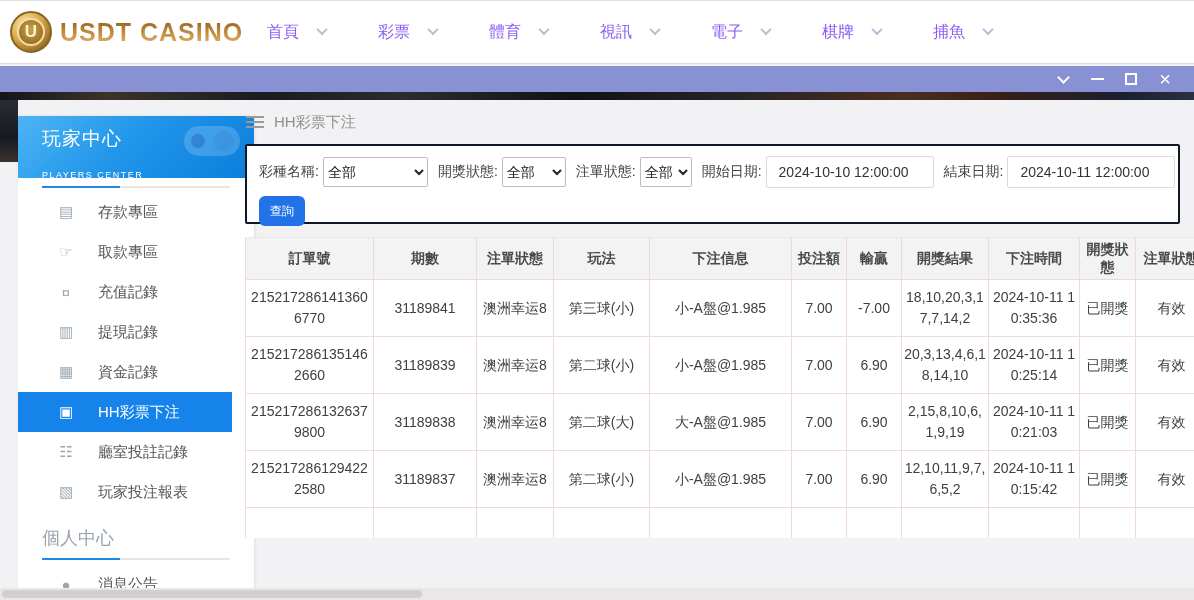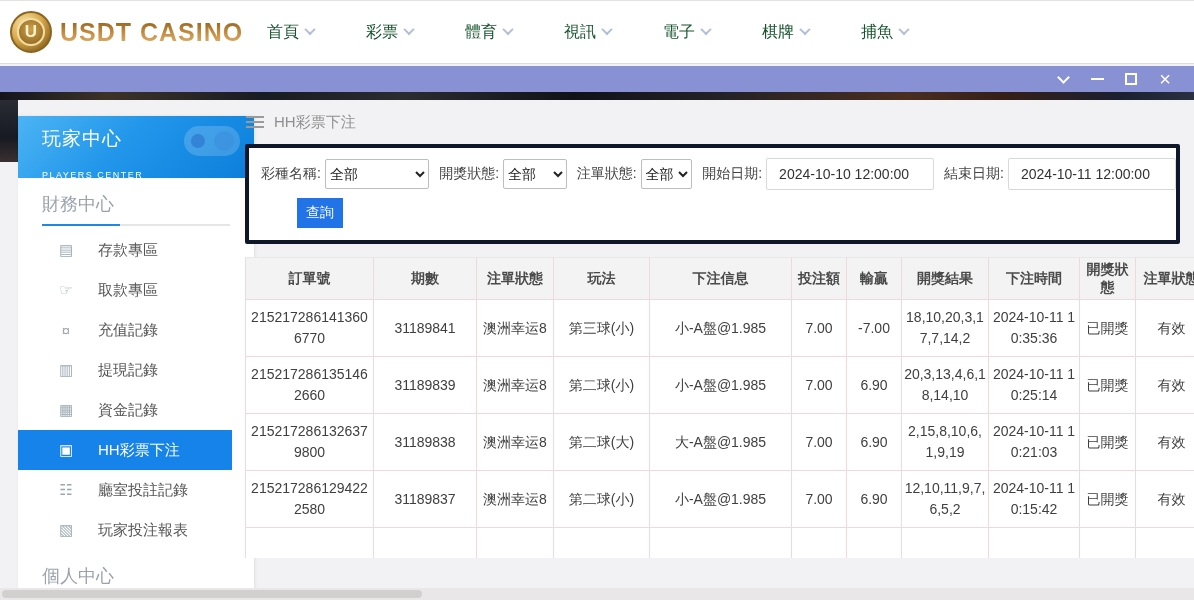--- a/index.html
+++ b/index.html
@@ -13,21 +13,21 @@
   .coin { width:42px; height:42px; border-radius:50%;
     background:radial-gradient(circle at 35% 30%, #f8e9b0, #d9ab4e 45%, #7a5414 90%);
     border:2px solid #8a6420; display:flex; align-items:center; justify-content:center; }
   .coin-inner { width:28px; height:28px; border-radius:50%; border:2px solid #f3ddA0;
     background:radial-gradient(circle at 50% 40%, #caa24a, #8a5f1d); display:flex; align-items:center; justify-content:center;
     color:#fdf3cf; font-weight:bold; font-size:17px; }
   .logo-text { margin-left:8px; font-size:25px; font-weight:bold; letter-spacing:1px;
     background:linear-gradient(180deg,#8a5a16,#c89044 55%,#e2b877);
     -webkit-background-clip:text; background-clip:text; -webkit-text-fill-color:transparent; color:#a9742a; }
   .main-nav { display:flex; gap:52px; margin-left:22px; }
-  .nav-item { display:flex; align-items:center; gap:7px; font-size:16px; color:#14532d; cursor:pointer; }
+  .nav-item { display:flex; align-items:center; gap:19px; font-size:16px; color:#8b5cf6; cursor:pointer; }
   .chev { width:8px; height:8px; border-right:2px solid #b3bddc; border-bottom:2px solid #b3bddc;
     transform:rotate(45deg) translate(-1px,-1px); margin-top:-3px; }
 
   
   .titlebar { position:absolute; left:0; top:66px; width:1194px; height:26px; background:#8891d3;
     display:flex; align-items:center; justify-content:flex-end; }
   .win-btn { width:34px; height:26px; display:flex; align-items:center; justify-content:center; cursor:pointer; }
   .wchev { width:9px; height:9px; border-right:2px solid #fff; border-bottom:2px solid #fff; transform:rotate(45deg); margin-top:-4px; }
   .wmin { width:13px; height:2px; background:#fff; }
   .wmax { width:12px; height:12px; border:2px solid #fff; }
@@ -65,34 +65,34 @@
   .side-item .arrow { position:absolute; right:14px; color:#fff; font-size:17px; display:none; }
   .side-item.active .arrow { display:block; }
 
   
   .content { position:absolute; left:232px; top:100px; width:962px; height:500px; }
   .breadcrumb { height:44px; display:flex; align-items:center; padding-left:14px; gap:10px; }
   .hamburger { width:18px; display:flex; flex-direction:column; gap:3px; cursor:pointer; }
   .hamburger span { display:block; height:2px; background:#9a9a9a; }
   .crumb-text { font-size:15px; color:#8f8f8f; }
 
-  .filter-panel { margin-left:13px; width:935px; height:100px; background:#fff; border:4px solid #0f172a;
+  .filter-panel { margin-left:13px; width:935px; height:80px; background:#fff; border:2px solid #0f172a;
     border-radius:2px; padding:10px 0 0 12px; }
   .filter-row { display:flex; align-items:center; flex-wrap:nowrap; }
   .f-label { font-size:14px; color:#444; margin:0 4px 0 10px; white-space:nowrap; }
   .f-label:first-child { margin-left:0; }
   select { height:30px; border:1px solid #bdbdbd; border-radius:2px; background:#fff; font-size:14px; color:#222;
     font-family:"Liberation Sans",sans-serif; }
   .sel-lottery { width:105px; }
   .sel-draw { width:64px; }
   .sel-order { width:52px; }
   .date-input { width:168px; height:32px; border:1px solid #d9d9d9; border-radius:2px; font-size:14px;
     color:#333; padding-left:12px; font-family:"Liberation Sans",sans-serif; }
   .query-btn { margin-top:8px; width:46px; height:30px; background:#2273e8; color:#fff; border:none;
-    border-radius:0; font-size:14px; cursor:pointer; font-family:"Liberation Sans",sans-serif;margin-left:36px; }
+    border-radius:6px; font-size:12px; cursor:pointer; font-family:"Liberation Sans",sans-serif; }
 
   .table-wrap { margin-top:13px; background:#fff; width:962px;padding-left:13px; }
   table { border-collapse:collapse; table-layout:fixed; width:962px; }
   th, td { border:1px solid #f0d9d9; text-align:center; vertical-align:middle; overflow:hidden; }
   th { background:#f3f3f3; height:42px; font-size:14px; color:#4a4a4a; font-weight:bold; border-top-color:#e8e8e8; padding:0 1px; }
   td { height:57px; font-size:14px; color:#404040; word-break:break-all; line-height:1.5; padding:2px; }
   tr.partial td { height:30px; border-bottom:none; }
 
   
   .hscroll { position:absolute; left:0; top:588px; width:1194px; height:12px; background:#e9e7e7; cursor:pointer; }
@@ -159,21 +159,20 @@
 <div class="dark-strip"></div>
 <div class="dark-left"></div>
 
 <div class="sidebar">
   <div class="side-header">
     <div class="side-title">玩家中心</div>
     <div class="side-sub">PLAYERS CENTER</div>
     <div class="pad-deco"></div>
   </div>
   <div>
-      <div class="section-title">財務中心</div>
       <div class="section-rule"></div>
       <div class="side-items">
         <div class="side-item">
           <span class="icon">▤</span>
           <span>存款專區</span>
         </div>
         <div class="side-item">
           <span class="icon">☞</span>
           <span>取款專區</span>
         </div>

